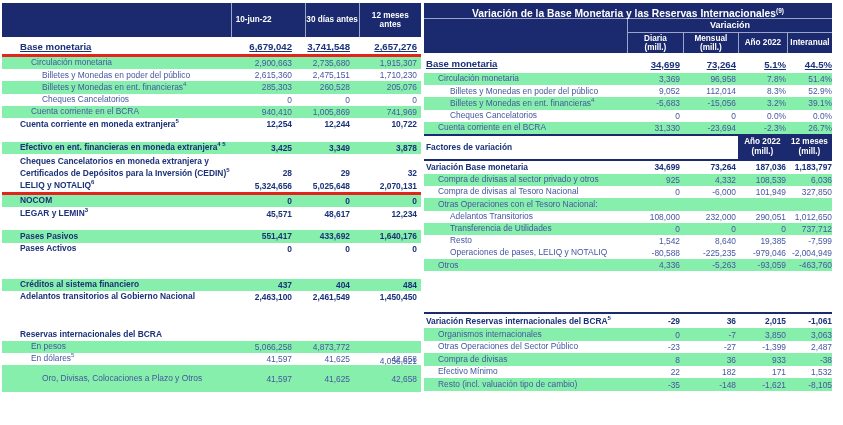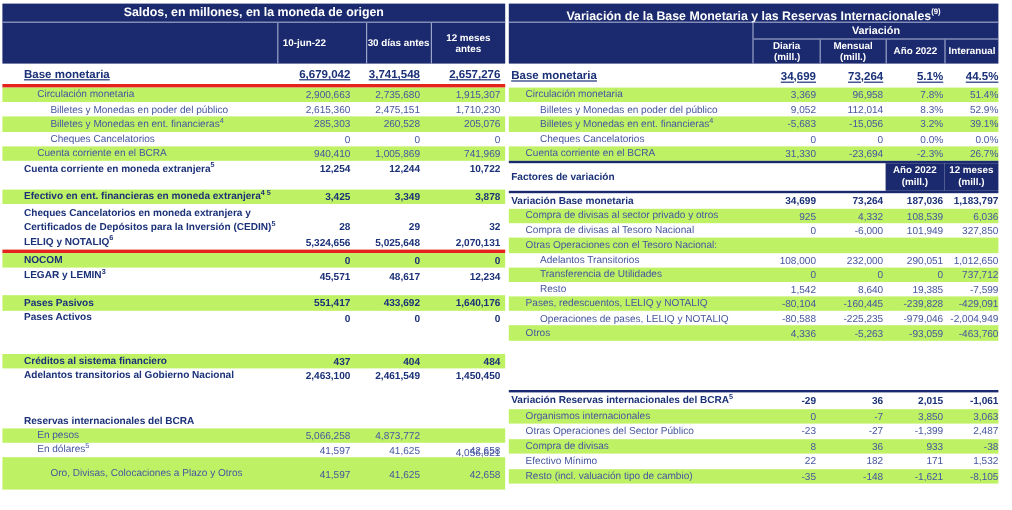--- a/index.html
+++ b/index.html
@@ -30,26 +30,26 @@
 
   
   .rhead-sub { display:flex; height:34px; }
   .rhead-lblspace { width:204px; }
   .rhead-val { width:204px; border-left:1px solid #9aa5c9; display:flex; flex-direction:column; }
   .variacion-band {
     height:13px; line-height:13px; text-align:center; font-weight:bold;
     font-size:9px; border-bottom:1px solid #9aa5c9;
   }
   .rcols { display:flex; flex:1; }
-  .rcols .hcell:first-child { border-left:none;text-align:right; }
+  .rcols .hcell:first-child { border-left:none; }
 
   .rows { margin-top:2px; }
   .row { display:flex; align-items:center; box-sizing:border-box; }
   .row-spacer { box-sizing:border-box; }
-  .row.stripe { background:#bef264; }
+  .row.stripe { background:#86efac; }
   .row.redline { border-bottom:3px solid #e3231c; }
   .row.topline { border-top:2px solid #1b2a6e; }
   .row.botline { border-bottom:2px solid #1b2a6e; }
 
   .lbl {
     flex:0 0 auto; white-space:nowrap; font-size:8.4px; color:#4656a0;
     box-sizing:border-box; line-height:11.5px;
   }
   .val {
     flex:0 0 auto; text-align:right; padding-right:4px; font-size:8.4px;
@@ -69,23 +69,20 @@
     height:100%; box-sizing:border-box;
   }
 </style>
 </head>
 <body>
 
 <div class="canvas">
 
   <div class="panel panel-left">
     <div class="phead">
-      <div class="ptitle">
-        <span>Saldos, en millones, en la moneda de origen</span>
-      </div>
       <div class="pcols">
         <div class="lblspace"></div>
       <div class="hcell" style="width: 48px;">10-jun-22</div>
           <div class="hcell" style="width: 58px; margin-left: 29px;">30 días antes</div>
           <div class="hcell" style="width: 67px;">12 meses
 antes</div>
         </div>
     </div>
     <div class="rows" id="left-rows">
         <div class="row bold lg redline" style="height: 18px;">
@@ -329,27 +326,20 @@
           <div class="val" style="width: 50px;">0</div>
           <div class="val" style="width: 46px;">737,712</div>
         </div>
         <div class="row" style="height: 12.2px;">
           <div class="lbl" style="width: 204px; padding-left: 26px;"><span>Resto</span></div>
           <div class="val" style="width: 56px;">1,542</div>
           <div class="val" style="width: 56px;">8,640</div>
           <div class="val" style="width: 50px;">19,385</div>
           <div class="val" style="width: 46px;">-7,599</div>
         </div>
-        <div class="row stripe" style="height: 12.2px;">
-          <div class="lbl" style="width: 204px; padding-left: 14px;"><span>Pases, redescuentos, LELIQ y NOTALIQ</span></div>
-          <div class="val" style="width: 56px;">-80,104</div>
-          <div class="val" style="width: 56px;">-160,445</div>
-          <div class="val" style="width: 50px;">-239,828</div>
-          <div class="val" style="width: 46px;">-429,091</div>
-        </div>
         <div class="row" style="height: 12.2px;">
           <div class="lbl" style="width: 204px; padding-left: 26px;"><span>Operaciones de pases, LELIQ y NOTALIQ</span></div>
           <div class="val" style="width: 56px;">-80,588</div>
           <div class="val" style="width: 56px;">-225,235</div>
           <div class="val" style="width: 50px;">-979,046</div>
           <div class="val" style="width: 46px;">-2,004,949</div>
         </div>
         <div class="row stripe" style="height: 12.2px;">
           <div class="lbl" style="width: 204px; padding-left: 14px;"><span>Otros</span></div>
           <div class="val" style="width: 56px;">4,336</div>

